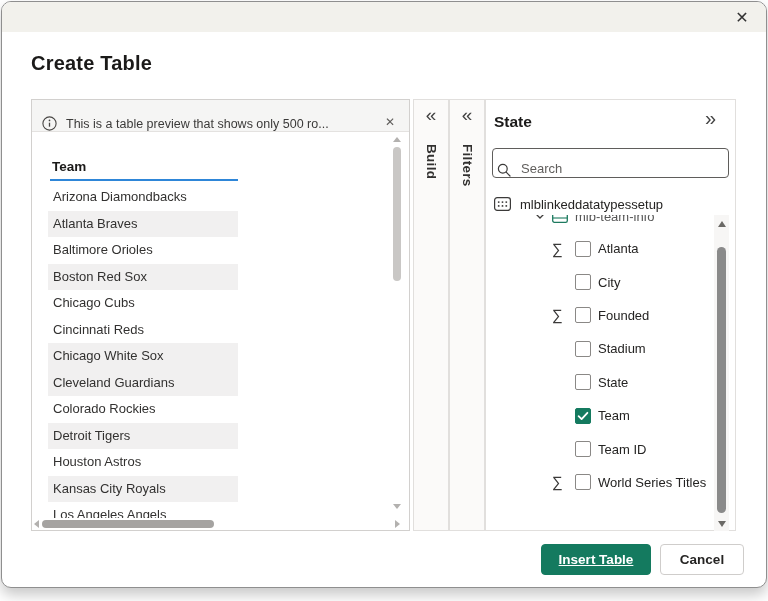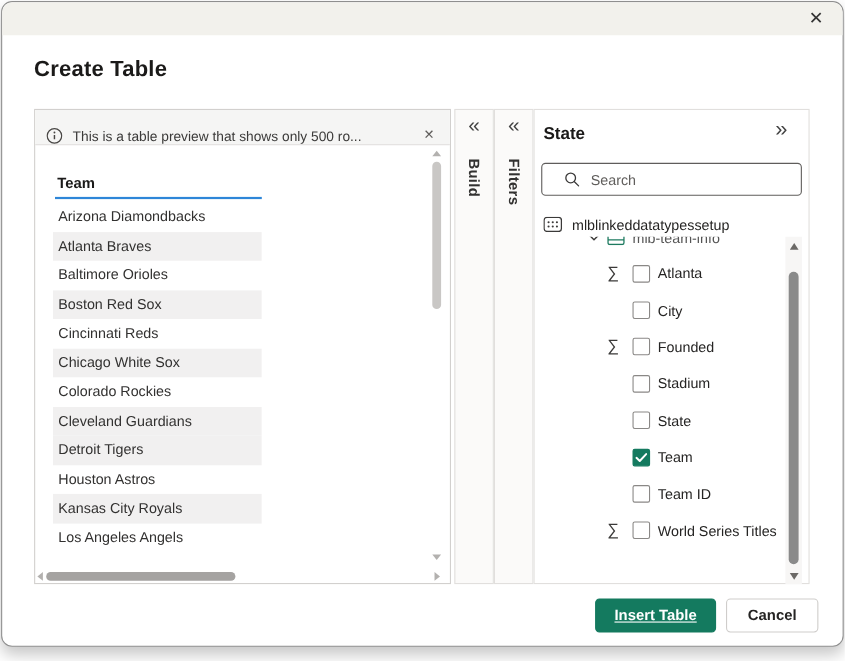--- a/index.html
+++ b/index.html
@@ -92,21 +92,21 @@
     position:absolute;left:483px;top:97px;width:251px;height:432px;box-sizing:border-box;
     background:#ffffff;border:1px solid #e1dfdd;
   }
   .data-title{position:absolute;left:8px;top:13px;font-size:15.5px;font-weight:700;color:#1b1a19;}
   .expand-glyph{
     position:absolute;right:13px;top:6px;font-size:20px;color:#424242;background:transparent;border:none;cursor:pointer;
   }
   .search-box{
     position:absolute;left:6px;top:48px;width:237px;height:30px;box-sizing:border-box;
     border:1px solid #5f5d5b;border-radius:4px;background:#fff;
-    display:flex;align-items:center;padding:0 20px;gap:8px;
+    display:flex;align-items:flex-end;padding:0 4px;gap:8px;
   }
   .search-box input{
     flex:1;border:none;outline:none;font-size:13px;color:#323130;background:transparent;
     font-family:"Liberation Sans", sans-serif;
   }
   .search-box input::placeholder{color:#605e5c;opacity:1;}
   .workbook-row{
     position:absolute;left:8px;top:92px;height:24px;display:flex;align-items:center;gap:9px;cursor:pointer;
   }
   .workbook-label{font-size:13px;color:#252423;}
@@ -177,24 +177,25 @@
     </div>
 
     <div class="team-header">Team</div>
     <div class="team-underline"></div>
 
     <div class="rows-wrap">
         <div class="trow"><span>Arizona Diamondbacks</span></div>
         <div class="trow alt"><span>Atlanta Braves</span></div>
         <div class="trow"><span>Baltimore Orioles</span></div>
         <div class="trow alt"><span>Boston Red Sox</span></div>
+        <div class="trow"><span>Chicago Cubs</span></div>
         <div class="trow"><span>Cincinnati Reds</span></div>
         <div class="trow alt"><span>Chicago White Sox</span></div>
+        <div class="trow alt"><span>Cleveland Guardians</span></div>
         <div class="trow"><span>Colorado Rockies</span></div>
-        <div class="trow alt"><span>Cleveland Guardians</span></div>
         <div class="trow alt"><span>Detroit Tigers</span></div>
         <div class="trow"><span>Houston Astros</span></div>
         <div class="trow alt"><span>Kansas City Royals</span></div>
         <div class="trow"><span>Los Angeles Angels</span></div>
       </div>
 
     <div class="v-scroll">
       <div class="tri tri-up-light"></div>
       <div class="v-thumb"></div>
       <div class="tri tri-down-light"></div>

